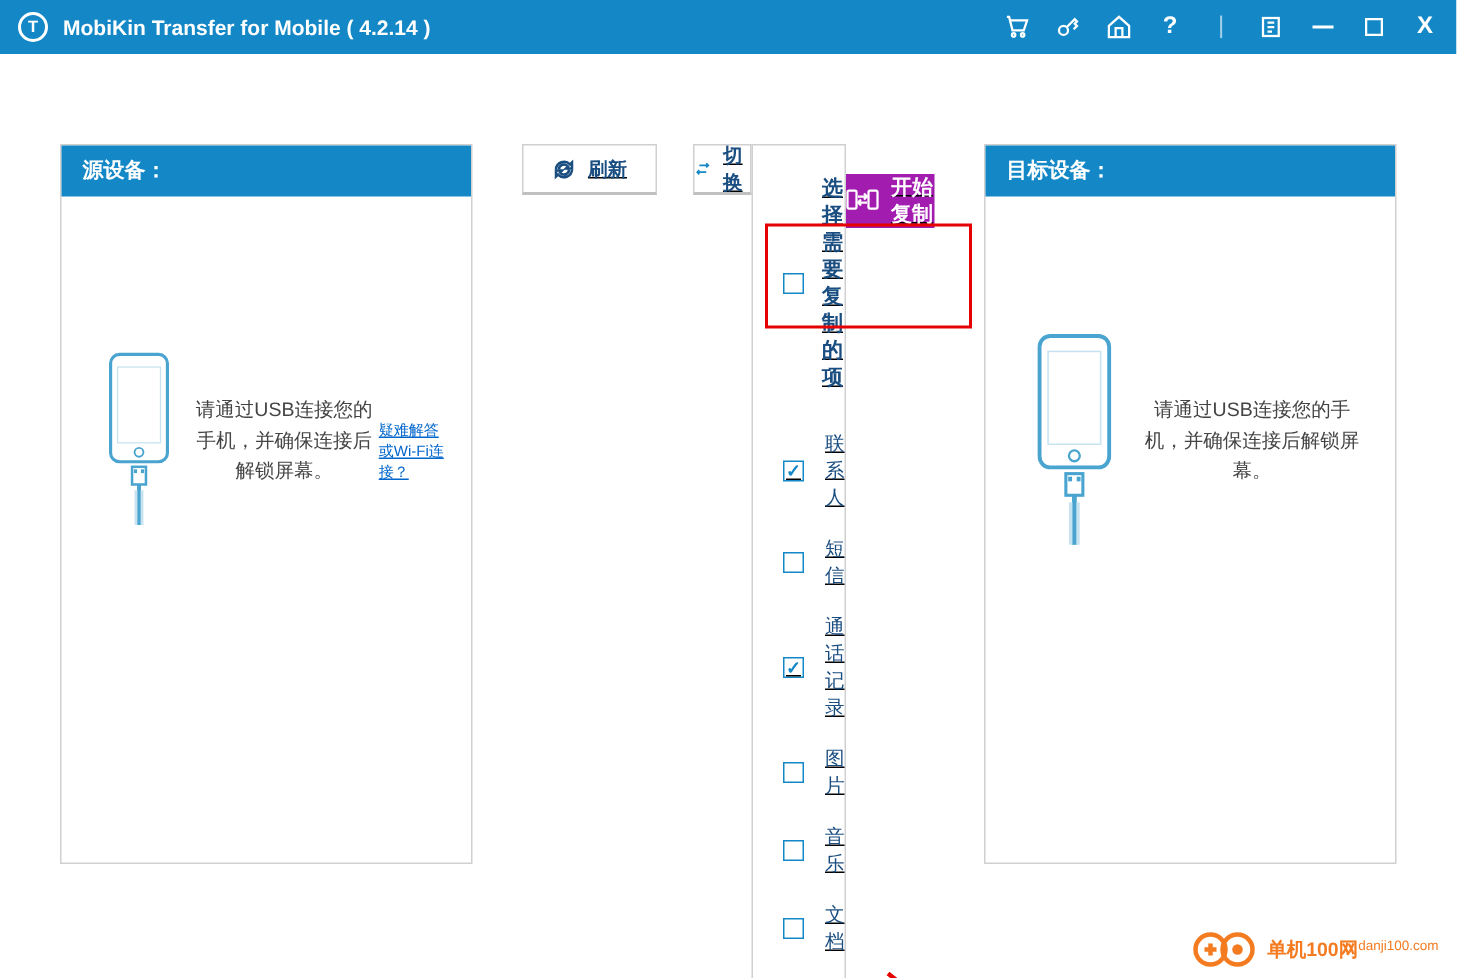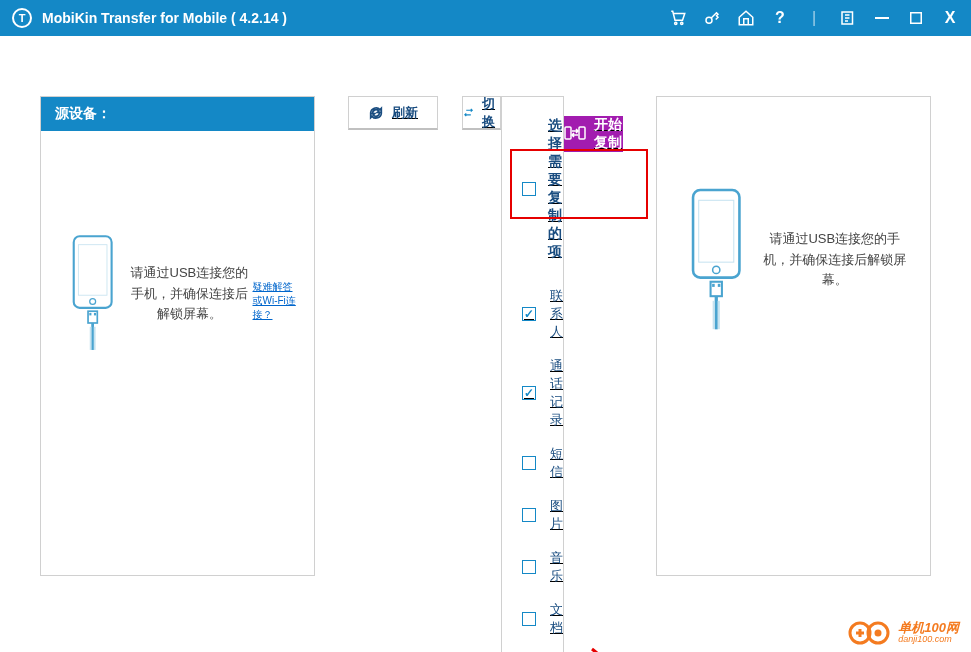--- a/index.html
+++ b/index.html
@@ -166,21 +166,21 @@
       font-weight: bold;
       cursor: pointer;
     }
 
     .watermark {
       position: absolute;
       right: 12px; bottom: 4px;
       display: flex; align-items: center; gap: 6px;
     }
     .wm-icon { width: 44px; height: 30px; }
-    .wm-text { display: flex; flex-direction: column; line-height: 1.1; font-style: italic; }
+    .wm-text { display: flex; flex-direction: row; line-height: 1.1; }
     .wm-text .t1 { color: #f47b20; font-size: 13px; font-weight: bold; }
     .wm-text .t2 { color: #f47b20; font-size: 9px; }
   </style>
 </head>
 <body>
 
 <div class="title-bar">
   <div class="logo-circle">T</div>
   <div class="app-title">MobiKin Transfer for Mobile  ( 4.2.14 )</div>
   <div class="title-actions">
@@ -272,26 +272,26 @@
       <div class="items-header">
         <span class="checkbox"></span>
         <span>选择需要复制的项</span>
       </div>
       <div id="items-list">
           <div class="item-row">
             <span class="checkbox checked"></span>
             <span>联系人</span>
           </div>
           <div class="item-row">
+            <span class="checkbox"></span>
+            <span>短信</span>
+          </div>
+          <div class="item-row">
             <span class="checkbox checked"></span>
             <span>通话记录</span>
-          </div>
-          <div class="item-row">
-            <span class="checkbox"></span>
-            <span>短信</span>
           </div>
           <div class="item-row">
             <span class="checkbox"></span>
             <span>图片</span>
           </div>
           <div class="item-row">
             <span class="checkbox"></span>
             <span>音乐</span>
           </div>
           <div class="item-row">
@@ -320,20 +320,21 @@
             <rect x="1" y="2" width="6" height="12" rx="1"></rect>
             <rect x="15" y="2" width="6" height="12" rx="1"></rect>
             <path d="M8 6h6M12 4l2 2-2 2M14 10H8M10 8l-2 2 2 2"></path>
           </svg>
       </span>
       <span>开始复制</span>
     </div>
   </div>
 
   <div class="panel panel-side">
+    <div class="panel-header">目标设备：</div>
     <div class="panel-body">
       <div class="phone-illus">
         <svg viewBox="0 0 160 280">
           <rect x="35" y="10" width="90" height="170" rx="14" fill="none" stroke="#4aa4d0" stroke-width="5"></rect>
           <rect x="46" y="30" width="68" height="120" fill="none" stroke="#c7e3f0" stroke-width="2"></rect>
           <circle cx="80" cy="165" r="7" fill="none" stroke="#4aa4d0" stroke-width="3"></circle>
           <rect x="69" y="188" width="22" height="28" fill="none" stroke="#4aa4d0" stroke-width="4"></rect>
           <rect x="72" y="192" width="5" height="6" fill="#4aa4d0"></rect>
           <rect x="83" y="192" width="5" height="6" fill="#4aa4d0"></rect>
           <line x1="80" y1="216" x2="80" y2="280" stroke="#4aa4d0" stroke-width="6"></line>

